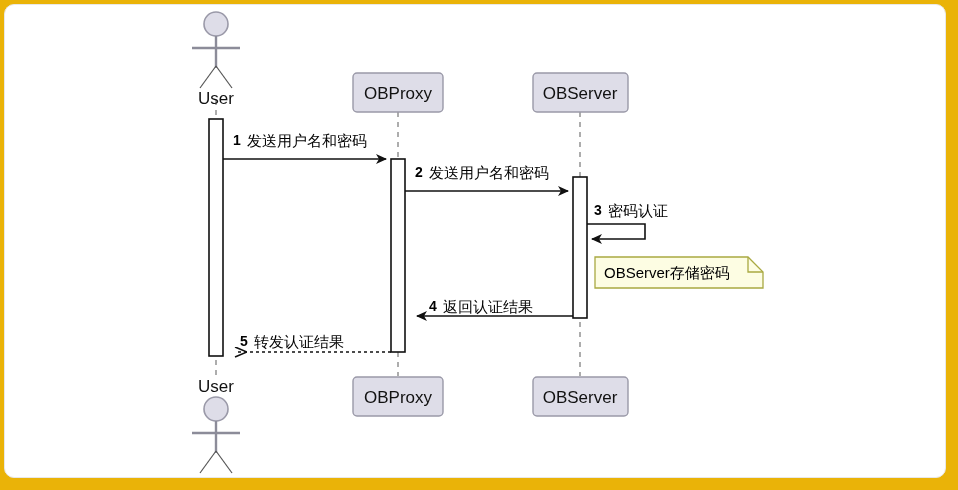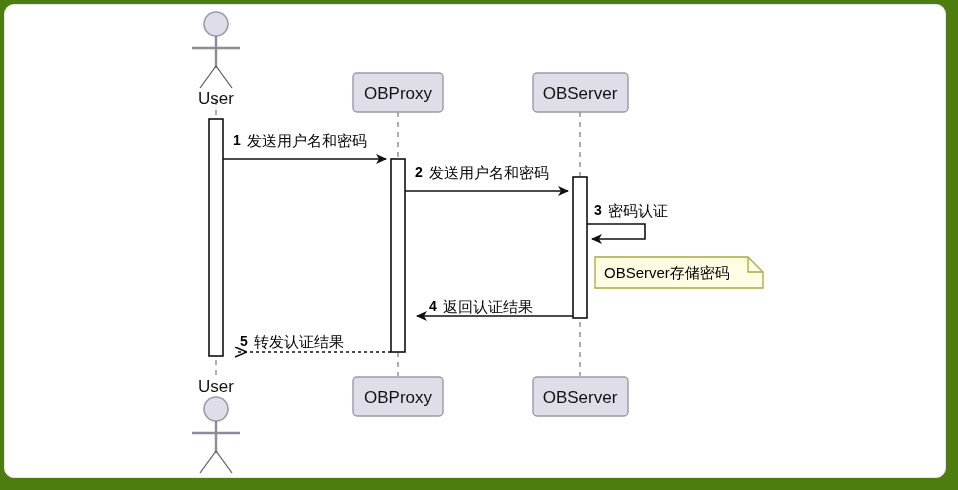--- a/index.html
+++ b/index.html
@@ -7,21 +7,21 @@
     padding: 0;
     background: #ffffff;
   }
   body {
     font-family: "Liberation Sans", "DejaVu Sans", sans-serif;
   }
   #canvas {
     position: relative;
     width: 958px;
     height: 490px;
-    background: #4d7c0f;
+    background: #eab308;
     overflow: hidden;
   }
   #frame {
     position: absolute;
     left: 4px;
     top: 4px;
     width: 942px;
     height: 474px;
     border: 1px solid #e8e8e8;
     border-radius: 10px;

